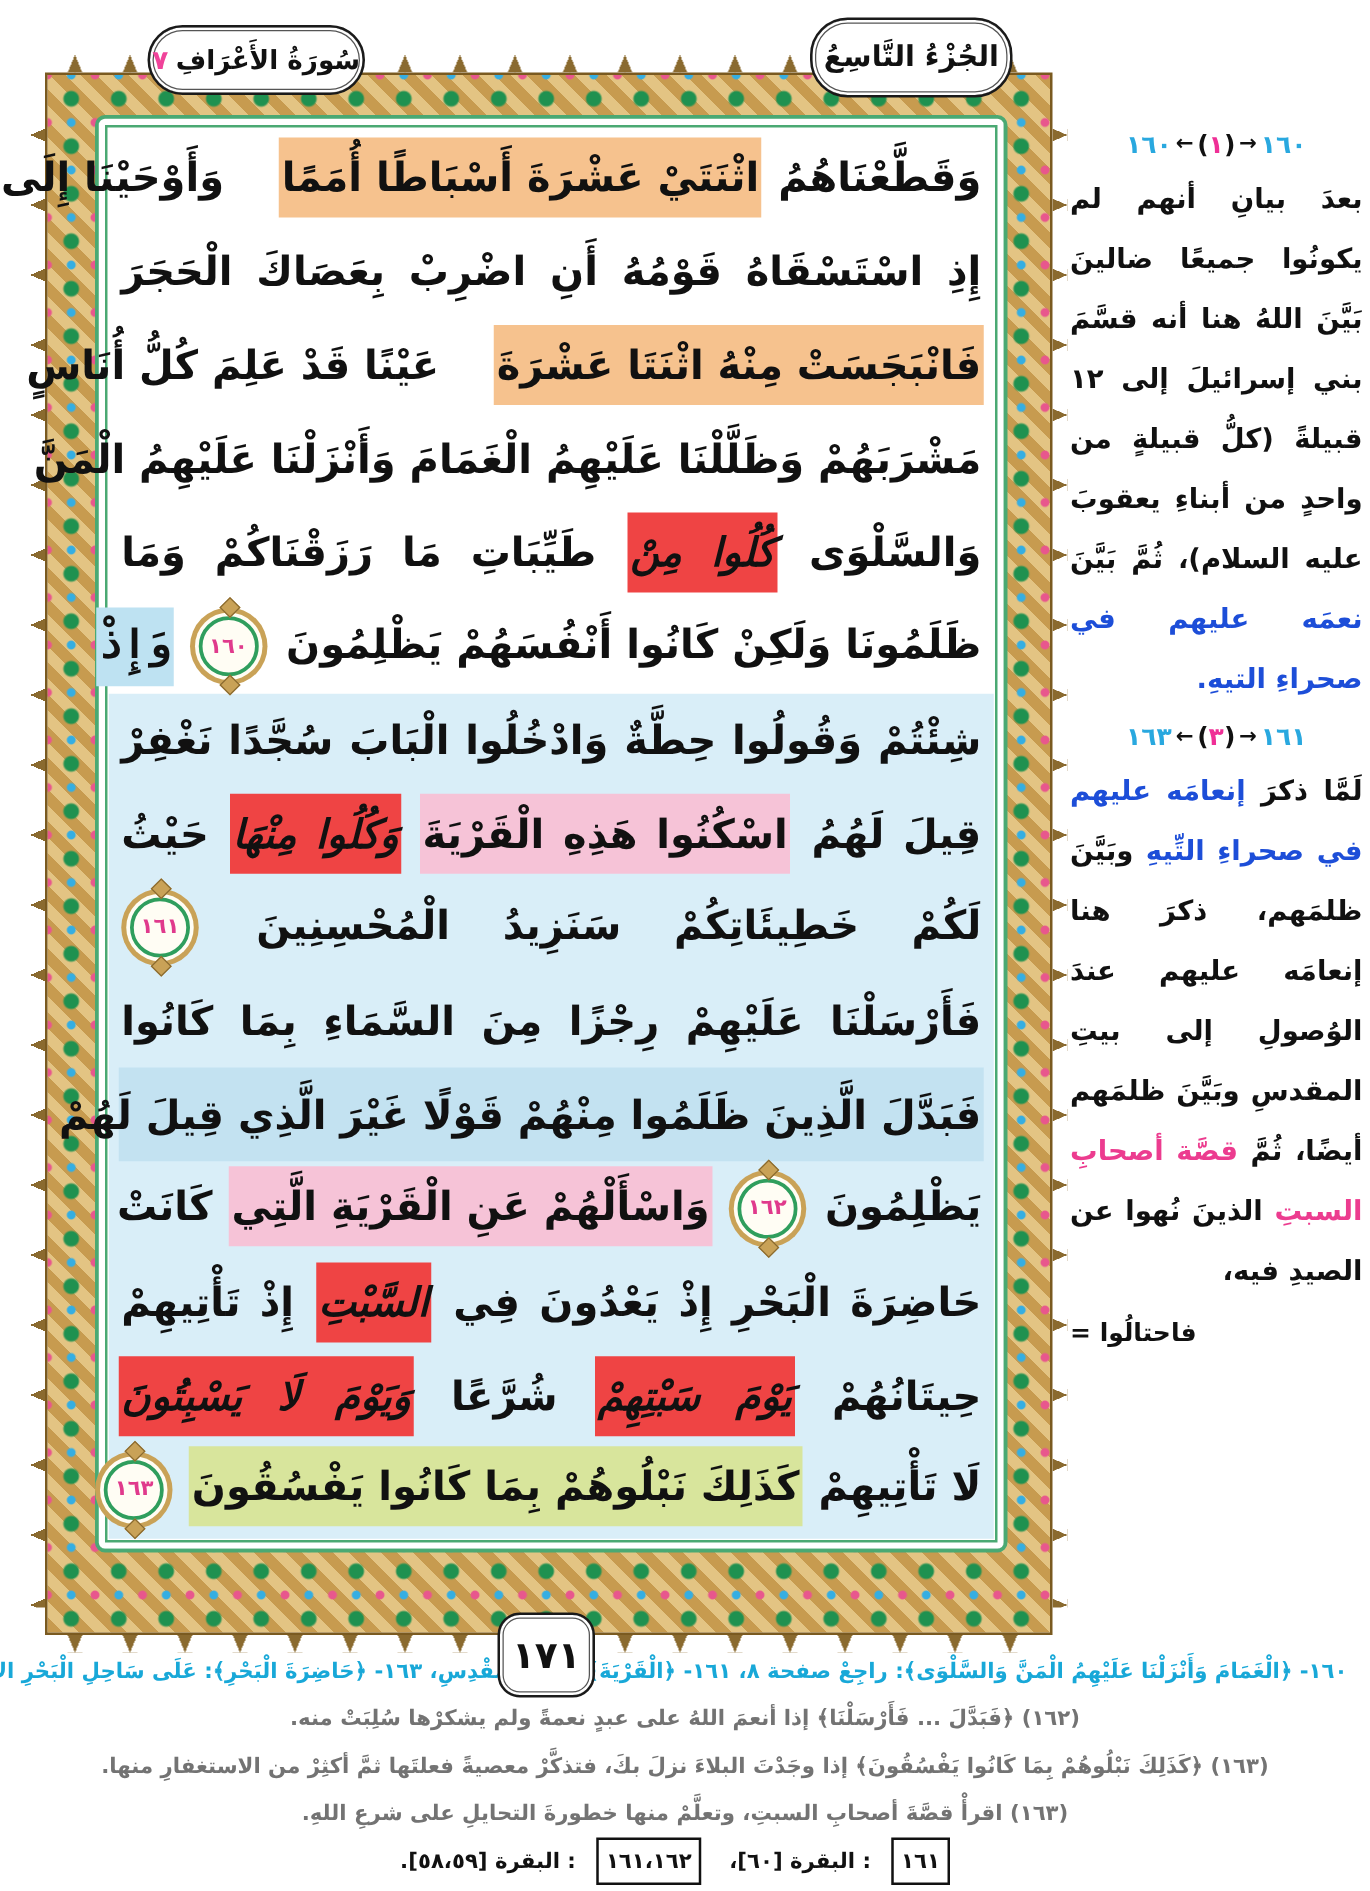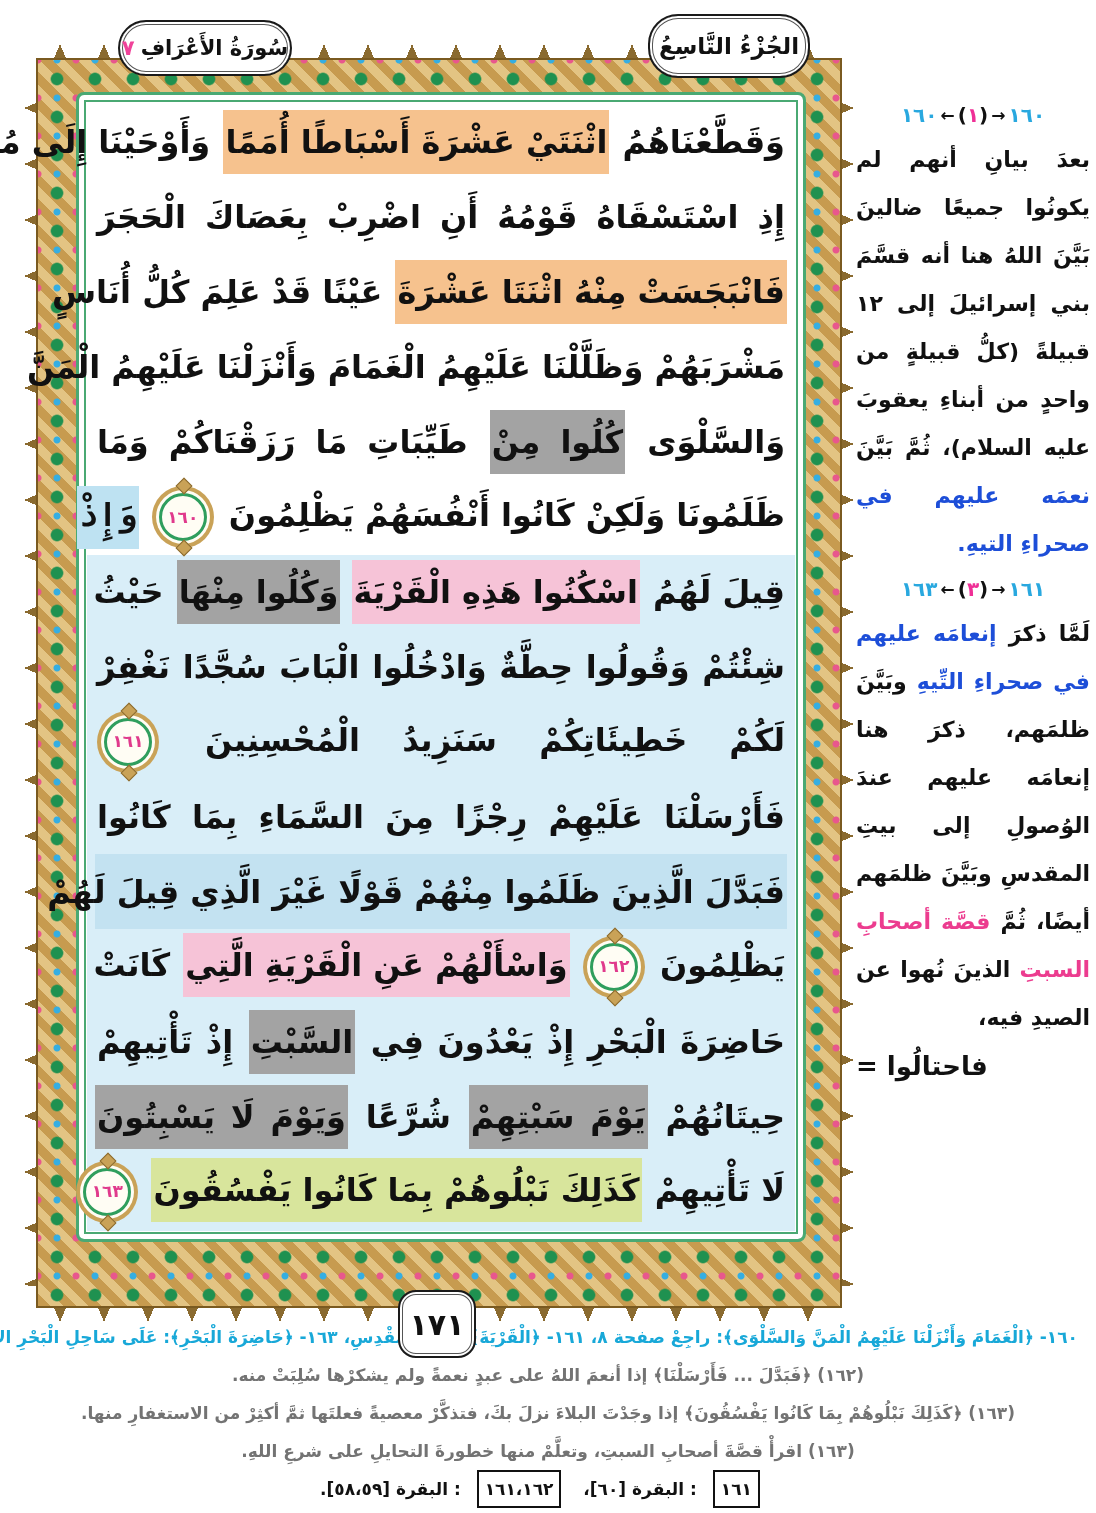--- a/index.html
+++ b/index.html
@@ -35,22 +35,22 @@
   }
   .blue-zone{position:absolute;left:8px;right:8px;top:460px;bottom:8px;background:#d9eef8;}
   .lines{position:absolute;inset:10px 16px;display:flex;flex-direction:column;}
   .qline{flex:1;display:flex;align-items:center;position:relative;}
   .qline.band{background:#c3e2f1;}
   .qtext{
     width:100%;direction:rtl;text-align:justify;text-align-last:justify;
     font-size:32px;font-weight:bold;color:#111;white-space:nowrap;line-height:1;
   }
   .seg{padding:13px 2px;}
-  .h-orange{background:#f6c28e;}
-  .h-yellow{background:#a3a3a3;}
+  .h-orange{background:#f6c28e;margin-left:31px;}
+  .h-yellow{background:#ef4444;font-style:italic;}
   .h-pink{background:#f6c3d7;}
   .h-blue{background:#bee2f2;font-family:Liberation Mono, monospace;}
   .h-green{background:#d8e59c;}
 
   
   .vmark{
     position:relative;display:inline-flex;align-items:center;justify-content:center;
     width:42px;height:42px;border-radius:50%;vertical-align:middle;
     background:#fffdf4;border:3px solid #2f9e5d;
     box-shadow:0 0 0 3px #fffdf4, 0 0 0 7px #c9a257;
@@ -80,21 +80,21 @@
          font-size:20px;font-weight:bold;color:#29a8df;height:42px;}
   .range .arrow{color:#111;font-size:17px;}
   .range .cnt{color:#111;}
   .range .cnt b{color:#ef2f96;}
   .para{
     direction:rtl;text-align:justify;font-size:22px;font-weight:bold;line-height:48px;
     color:#111;
   }
   .para .c-blue{color:#1d4ed8;}
   .para .c-pink{color:#ec3c8f;}
-  .para-tail{direction:rtl;text-align:left;font-size:26px;font-weight:bold;line-height:48px;}
+  .para-tail{direction:rtl;text-align:left;font-size:20px;font-weight:bold;line-height:48px;}
 
   
   .footnotes{position:absolute;left:18px;right:18px;top:1318px;}
   .fnote{
     direction:rtl;text-align:center;font-size:17px;font-weight:bold;line-height:38px;
     white-space:nowrap;
   }
   .fnote.cyan{color:#18a8d8;}
   .fnote.magenta{color:#737373;}
   .fnote.black{color:#111;}
@@ -126,24 +126,24 @@
           <div class="qline">
             <div class="qtext"><span class="seg">مَشْرَبَهُمْ وَظَلَّلْنَا عَلَيْهِمُ الْغَمَامَ وَأَنْزَلْنَا عَلَيْهِمُ الْمَنَّ</span></div>
           </div>
           <div class="qline">
             <div class="qtext"><span class="seg">وَالسَّلْوَى</span> <span class="seg h-yellow">كُلُوا مِنْ</span> <span class="seg">طَيِّبَاتِ مَا رَزَقْنَاكُمْ وَمَا</span></div>
           </div>
           <div class="qline">
             <div class="qtext"><span class="seg">ظَلَمُونَا وَلَكِنْ كَانُوا أَنْفُسَهُمْ يَظْلِمُونَ</span> <span class="vmark">١٦٠</span> <span class="seg h-blue">وَإِذْ</span></div>
           </div>
           <div class="qline">
+            <div class="qtext"><span class="seg">شِئْتُمْ وَقُولُوا حِطَّةٌ وَادْخُلُوا الْبَابَ سُجَّدًا نَغْفِرْ</span></div>
+          </div>
+          <div class="qline">
             <div class="qtext"><span class="seg">قِيلَ لَهُمُ</span> <span class="seg h-pink">اسْكُنُوا هَذِهِ الْقَرْيَةَ</span> <span class="seg h-yellow">وَكُلُوا مِنْهَا</span> <span class="seg">حَيْثُ</span></div>
-          </div>
-          <div class="qline">
-            <div class="qtext"><span class="seg">شِئْتُمْ وَقُولُوا حِطَّةٌ وَادْخُلُوا الْبَابَ سُجَّدًا نَغْفِرْ</span></div>
           </div>
           <div class="qline">
             <div class="qtext"><span class="seg">لَكُمْ خَطِيئَاتِكُمْ سَنَزِيدُ الْمُحْسِنِينَ</span> <span class="vmark">١٦١</span></div>
           </div>
           <div class="qline">
             <div class="qtext"><span class="seg">فَأَرْسَلْنَا عَلَيْهِمْ رِجْزًا مِنَ السَّمَاءِ بِمَا كَانُوا</span></div>
           </div>
           <div class="qline band">
             <div class="qtext"><span class="seg">فَبَدَّلَ الَّذِينَ ظَلَمُوا مِنْهُمْ قَوْلًا غَيْرَ الَّذِي قِيلَ لَهُمْ</span></div>
           </div>

